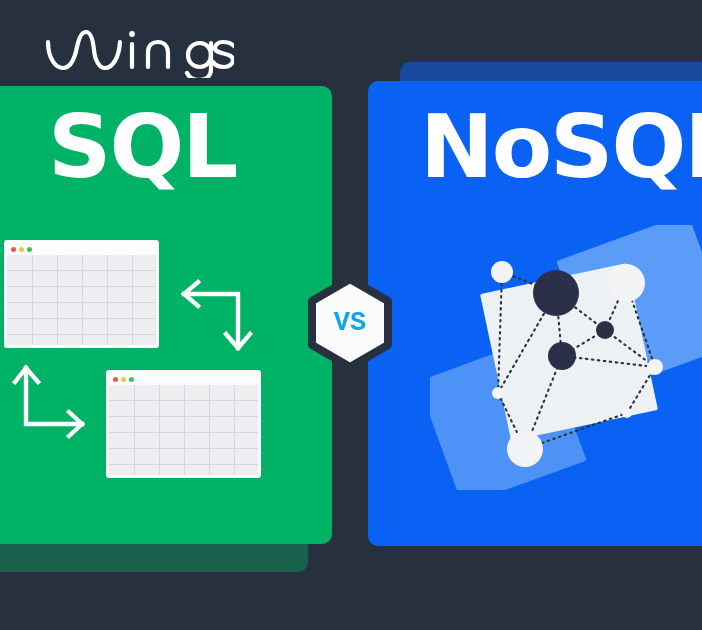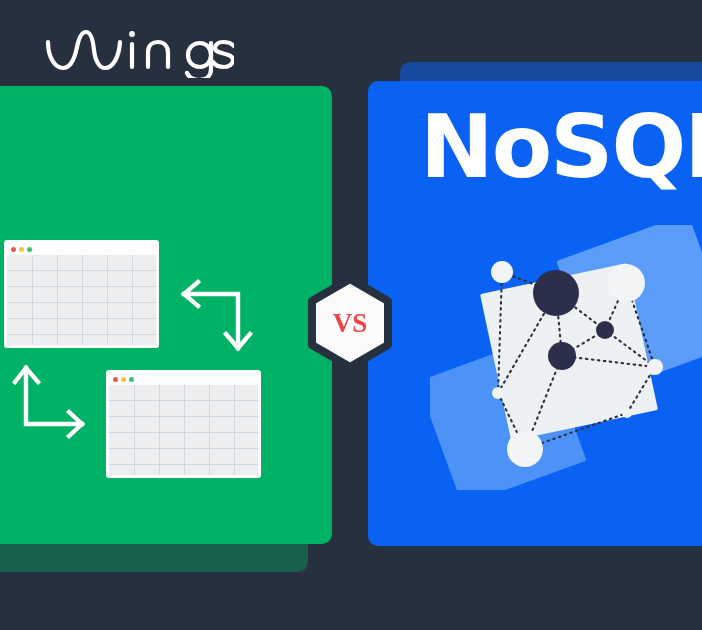--- a/index.html
+++ b/index.html
@@ -46,22 +46,22 @@
   .arrow{position:absolute;}
   #arrow-down-left{left:176px;top:276px;}
   #arrow-up-right{left:12px;top:362px;}
 
   
   #vs-badge{position:absolute;left:303px;top:276px;width:94px;height:94px;}
   #vs-badge .hexwrap{position:relative;width:94px;height:94px;}
   #vs-badge .label{
     position:absolute;left:0;top:0;width:94px;height:94px;
     display:flex;align-items:center;justify-content:center;
-    color:#ef4444;font-weight:700;font-size:27px;letter-spacing:0px;
-    font-family:Liberation Serif, serif;
+    color:#0ea5e9;font-weight:700;font-size:27px;letter-spacing:0px;
+    font-family:Liberation Mono, monospace;
   }
 
   
   #graph{position:absolute;left:430px;top:225px;width:280px;height:265px;}
 </style>
 </head>
 <body>
 
 <div id="stage">
 
@@ -87,20 +87,21 @@
         <path d="M167 21 L167 47 C167 54, 162 58, 155 58 C149 58, 145 55, 143 51"></path>
 
         <path d="M190 24 C187 21, 183 20, 179 20 C174 20, 171 23, 171 26
                  C171 33, 189 30, 189 38 C189 42, 185 45, 180 45
                  C175 45, 171 43, 169 40"></path>
       </g>
       <circle cx="88" cy="12" r="2.9" fill="#ffffff"></circle>
     </svg>
   </div>
 
+  <div class="heading" id="sql-title">SQL</div>
   <div class="heading" id="nosql-title">NoSQL</div>
 
   <div class="sheet" id="sheet1">
     <div class="bar">
       <span class="dot r"></span>
       <span class="dot y"></span>
       <span class="dot g"></span>
     </div>
     <div class="grid">
       <i class="v" style="left:25px"></i>

